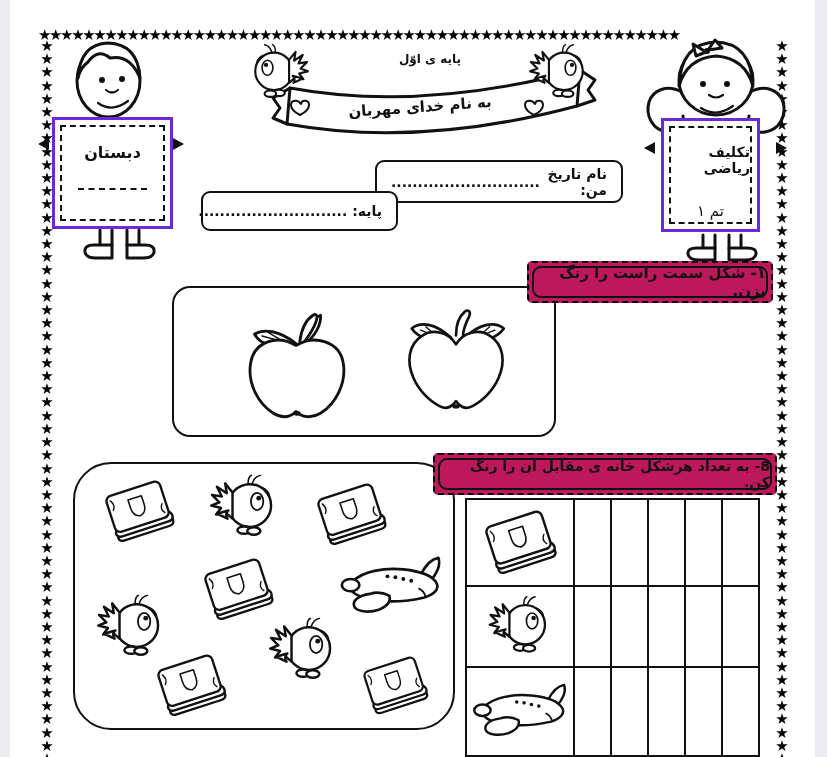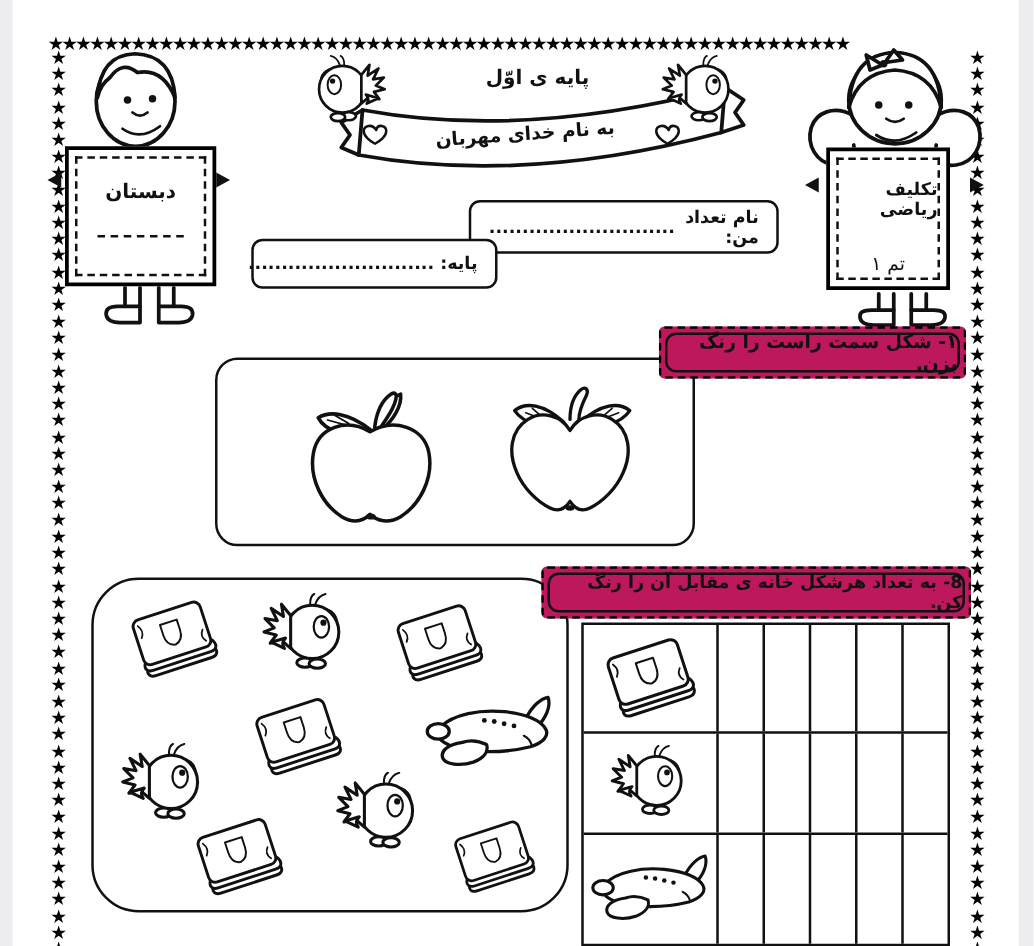--- a/index.html
+++ b/index.html
@@ -13,21 +13,21 @@
   .stars-top{position:absolute;left:38px;top:26px;width:752px;height:19px;overflow:hidden;
              white-space:nowrap;font-size:15px;letter-spacing:-2.4px;color:#000;}
   .stars-col{position:absolute;top:40px;bottom:0;width:18px;overflow:hidden;white-space:pre;
              font-size:15px;line-height:13.2px;color:#000;text-align:center;}
   .stars-left{left:38px;} .stars-right{left:773px;}
 
   svg.draw{position:absolute;overflow:visible;}
   .ink{stroke:#111;fill:#fff;stroke-width:3;stroke-linejoin:round;stroke-linecap:round;}
 
   
-  .sign{position:absolute;background:#fff;border:3px solid #000000;box-sizing:border-box;}
+  .sign{position:absolute;background:#fff;border:3px solid #6d28d9;box-sizing:border-box;}
   .sign-inner{position:absolute;inset:5px;border:2px dashed #111;display:flex;flex-direction:column;
               align-items:center;box-sizing:border-box;}
   .sign-title{font-weight:bold;font-size:16px;margin-top:16px;}
   .sign-line2{font-weight:normal;font-size:15px;margin-top:26px;}
   .sign-blank{width:68%;border-bottom:2.5px dashed #111;margin-top:24px;height:2px;}
 
   .arrow{position:absolute;width:0;height:0;border-top:6px solid transparent;border-bottom:6px solid transparent;}
   .arrow-l{border-right:11px solid #111;} .arrow-r{border-left:11px solid #111;}
 
   .banner-text{position:absolute;font-weight:bold;font-size:15px;text-align:center;}
@@ -295,25 +295,25 @@
       <g transform="translate(80,2) scale(-0.72,0.72)">
           <use href="#sym-bird" xlink:href="#sym-bird" width="100" height="82"></use>
         </g>
       <g transform="translate(288,2) scale(0.72)">
           <use href="#sym-bird" xlink:href="#sym-bird" width="100" height="82"></use>
         </g>
       <path d="M66 62 c-3 -5 -10 -4 -10 1 c0 4 5 8 9 10 c4 -2 9 -6 9 -10 c0 -5 -7 -6 -8 -1 Z" stroke-width="2"></path>
       <path d="M300 62 c-3 -5 -10 -4 -10 1 c0 4 5 8 9 10 c4 -2 9 -6 9 -10 c0 -5 -7 -6 -8 -1 Z" stroke-width="2"></path>
     </g>
   </svg>
-  <div class="banner-text" dir="rtl" style="left:350px;top:52px;width:160px;font-size:16px">پایه ی اوّل</div>
+  <div class="banner-text" dir="rtl" style="left:350px;top:52px;width:160px;font-size:12px">پایه ی اوّل</div>
   <div class="banner-text" dir="rtl" style="left:320px;top:98px;width:200px;transform:rotate(-4deg)">به نام خدای مهربان</div>
 
   <div class="field-box" style="left:375px;top:160px;width:248px;height:43px">
-    <span>نام تعداد من:</span>&nbsp;
+    <span>نام تاریخ من:</span>&nbsp;
     <span>............................</span>
   </div>
   <div class="field-box" style="left:201px;top:191px;width:197px;height:40px">
     <span>پایه:</span>&nbsp;
     <span>............................</span>
   </div>
 
   <div class="container-box" style="left:172px;top:286px;width:384px;height:151px;border-radius:18px">
     <div class="shape" style="left:56px;top:18px;width:132px;height:126px">
       <svg viewBox="0 0 140 130">

